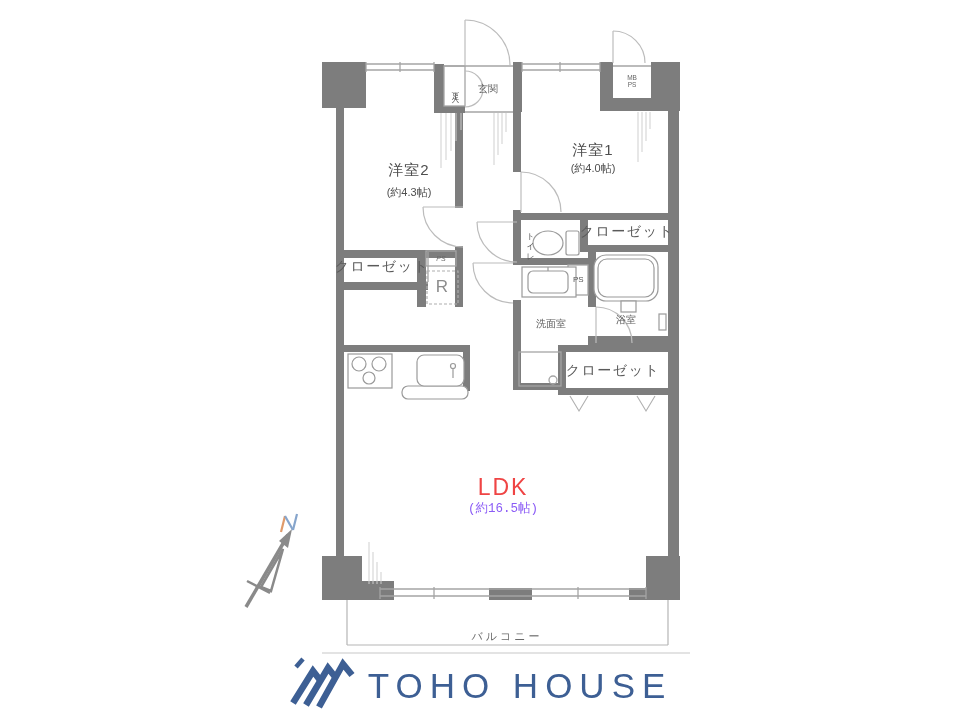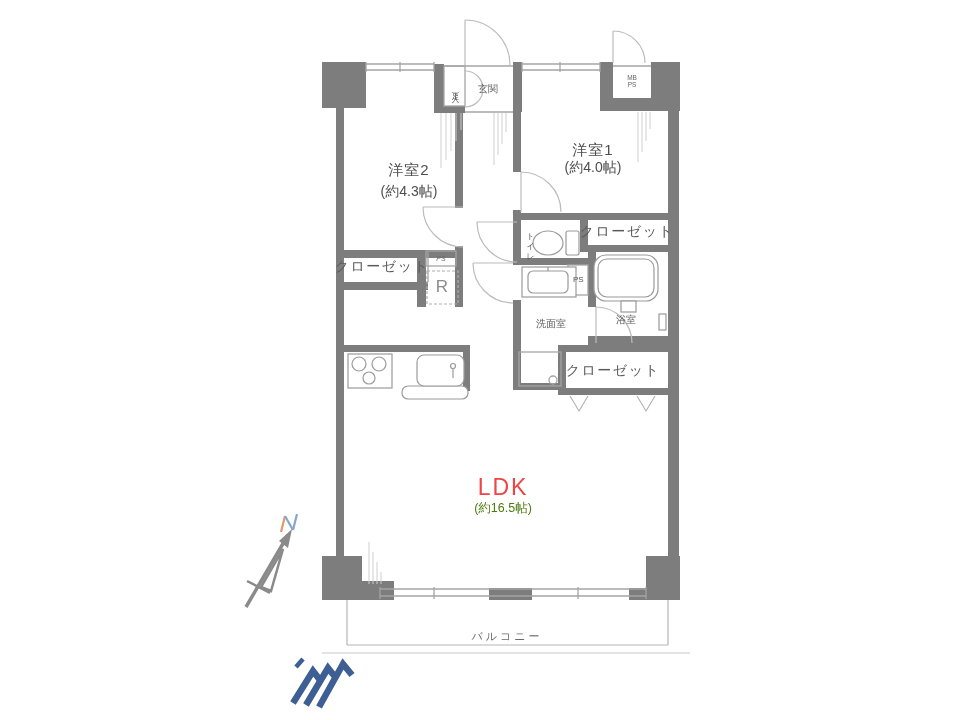--- a/index.html
+++ b/index.html
@@ -3,23 +3,23 @@
 <meta charset="utf-8">
 <style>
   html,body{margin:0;padding:0;background:#ffffff;}
   #canvas{position:relative;width:960px;height:720px;background:#fff;overflow:hidden;
           font-family:"Liberation Sans","DejaVu Sans",sans-serif;color:#555;}
   .abs{position:absolute;}
   .lbl{position:absolute;transform:translate(-50%,-50%);white-space:nowrap;color:#575757;text-align:center;}
   .vtext{writing-mode:vertical-rl;text-orientation:upright;letter-spacing:1px;}
   .stack{word-break:break-all;line-height:8px;text-align:center;}
   .room-name{font-size:15px;letter-spacing:1px;color:#4e4e4e;text-align:right;}
-  .room-size{font-size:14px;color:#4e4e4e;}
+  .room-size{font-size:11px;color:#4e4e4e;}
   .ldk-name{font-size:23px;letter-spacing:2px;color:#ef4444;}
-  .ldk-size{font-size:12.5px;color:#4d7c0f;}
+  .ldk-size{font-size:12.5px;color:#8b5cf6;font-family:Liberation Mono, monospace;}
   .closet{font-size:14px;letter-spacing:1.5px;color:#5a5a5a;}
   .small{font-size:10px;color:#5a5a5a;}
   .tiny{font-size:7px;color:#6a6a6a;}
   .r-label{font-size:17px;color:#8c8c8c;}
   .balcony{font-size:11px;letter-spacing:3px;color:#6a6a6a;}
   .brand{font-size:35px;letter-spacing:7px;color:#3d5f94;font-weight:500;}
 </style>
 </head>
 <body>
 
@@ -231,14 +231,15 @@
   <div class="lbl stack" style="left:578px;top:280px;width:10px;font-size:8px;color:#555;">PS</div>
 
   <div class="lbl r-label" style="left:442px;top:287px;">R</div>
 
   <div class="lbl small" style="left:551px;top:324px;">洗面室</div>
 
   <div class="lbl small" style="left:626px;top:320px;">浴室</div>
 
   <div class="lbl balcony" style="left:507px;top:624px;margin-top:12px;">バルコニー</div>
 
+  <div class="lbl brand" style="left:520px;top:686px;">TOHO HOUSE</div>
 
 </div>
 
 </body></html>

